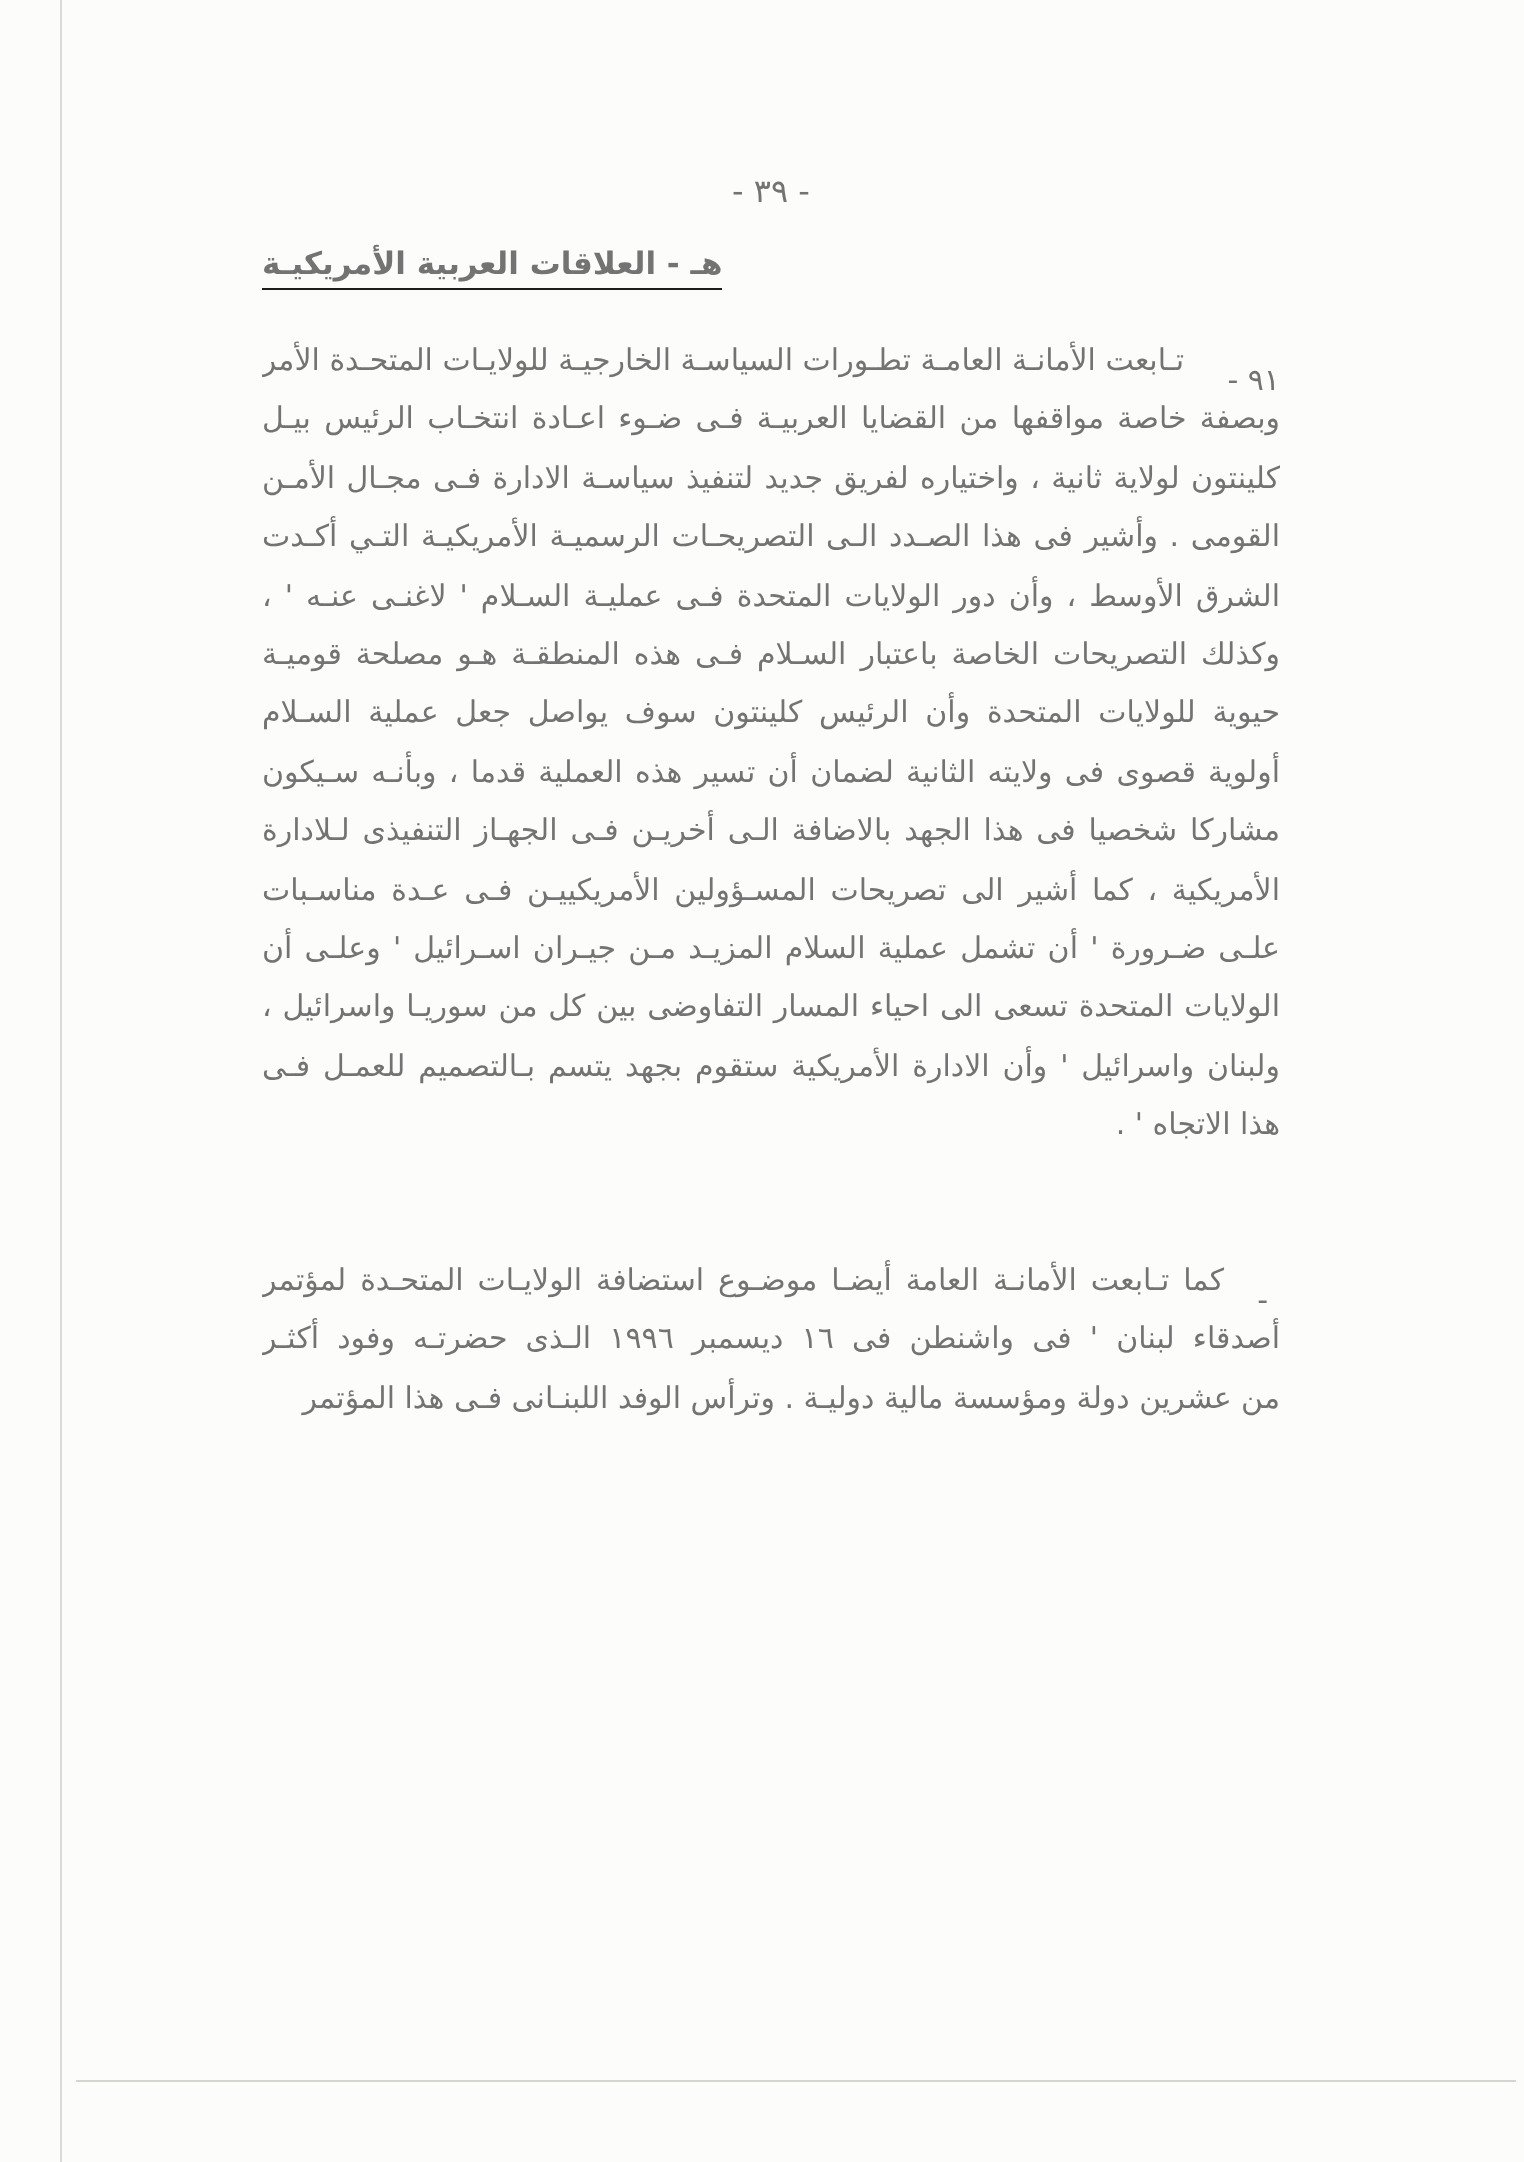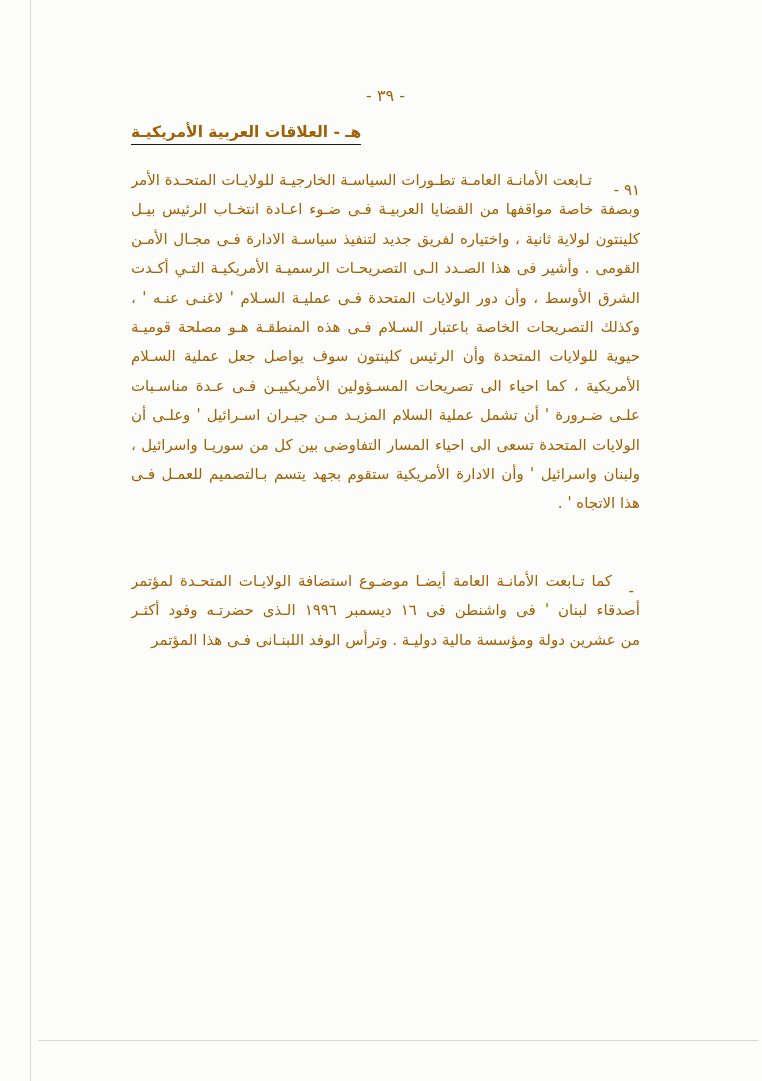--- a/index.html
+++ b/index.html
@@ -7,21 +7,21 @@
     padding: 0;
     background: #ffffff;
   }
   .page {
     position: relative;
     width: 762px;
     height: 1081px;
     background: #fcfcfa;
     overflow: hidden;
     font-family: "DejaVu Sans", sans-serif;
-    color: #a16207;
+    color: #737373;
     direction: rtl;
   }
   .content {
     position: absolute;
     top: 0;
     right: 122px;
     width: 509px;
   }
   .page-number {
     margin-top: 86px;
@@ -100,21 +100,23 @@
     <div class="para para-main">
       <span class="marker">٩١ -</span>
       <div class="lines">
           <div class="line">تـابعت الأمانـة العامـة تطـورات السياسـة الخارجيـة للولايـات المتحـدة الأمريكيـة</div>
           <div class="line">وبصفة خاصة مواقفها من القضايا العربيـة فـى ضـوء اعـادة انتخـاب الرئيس بيـل</div>
           <div class="line">كلينتون لولاية ثانية ، واختياره لفريق جديد لتنفيذ سياسـة الادارة فـى مجـال الأمـن</div>
           <div class="line">القومى . وأشير فى هذا الصـدد الـى التصريحـات الرسميـة الأمريكيـة التـي أكـدت</div>
           <div class="line">الشرق الأوسط ، وأن دور الولايات المتحدة  فـى عمليـة السـلام ' لاغنـى عنـه ' ،</div>
           <div class="line">وكذلك التصريحات الخاصة باعتبار  السـلام فـى هذه المنطقـة هـو مصلحة قوميـة</div>
           <div class="line">حيوية للولايات المتحدة وأن  الرئيس كلينتون سوف يواصل جعل عملية السـلام</div>
-          <div class="line">الأمريكية ،  كما احياء الى تصريحات المسـؤولين الأمريكييـن فـى عـدة مناسـبات</div>
+          <div class="line">أولوية قصوى فى ولايته الثانية لضمان أن تسير هذه العملية قدما ، وبأنـه سـيكون</div>
+          <div class="line">مشاركا شخصيا فى هذا الجهد بالاضافة الـى أخريـن فـى الجهـاز التنفيذى لـلادارة</div>
+          <div class="line">الأمريكية ،  كما أشير الى تصريحات المسـؤولين الأمريكييـن فـى عـدة مناسـبات</div>
           <div class="line">علـى ضـرورة ' أن تشمل عملية السلام المزيـد مـن جيـران اسـرائيل ' وعلـى أن</div>
           <div class="line">الولايات المتحدة تسعى الى احياء المسار التفاوضى بين كل من سوريـا واسرائيل ،</div>
           <div class="line">ولبنان واسرائيل '  وأن الادارة الأمريكية ستقوم بجهد يتسم بـالتصميم للعمـل فـى</div>
           <div class="line last">هذا الاتجاه ' .</div>
         </div>
     </div>
 
     <div class="para para-sub">
       <span class="marker">-</span>
       <div class="lines">

